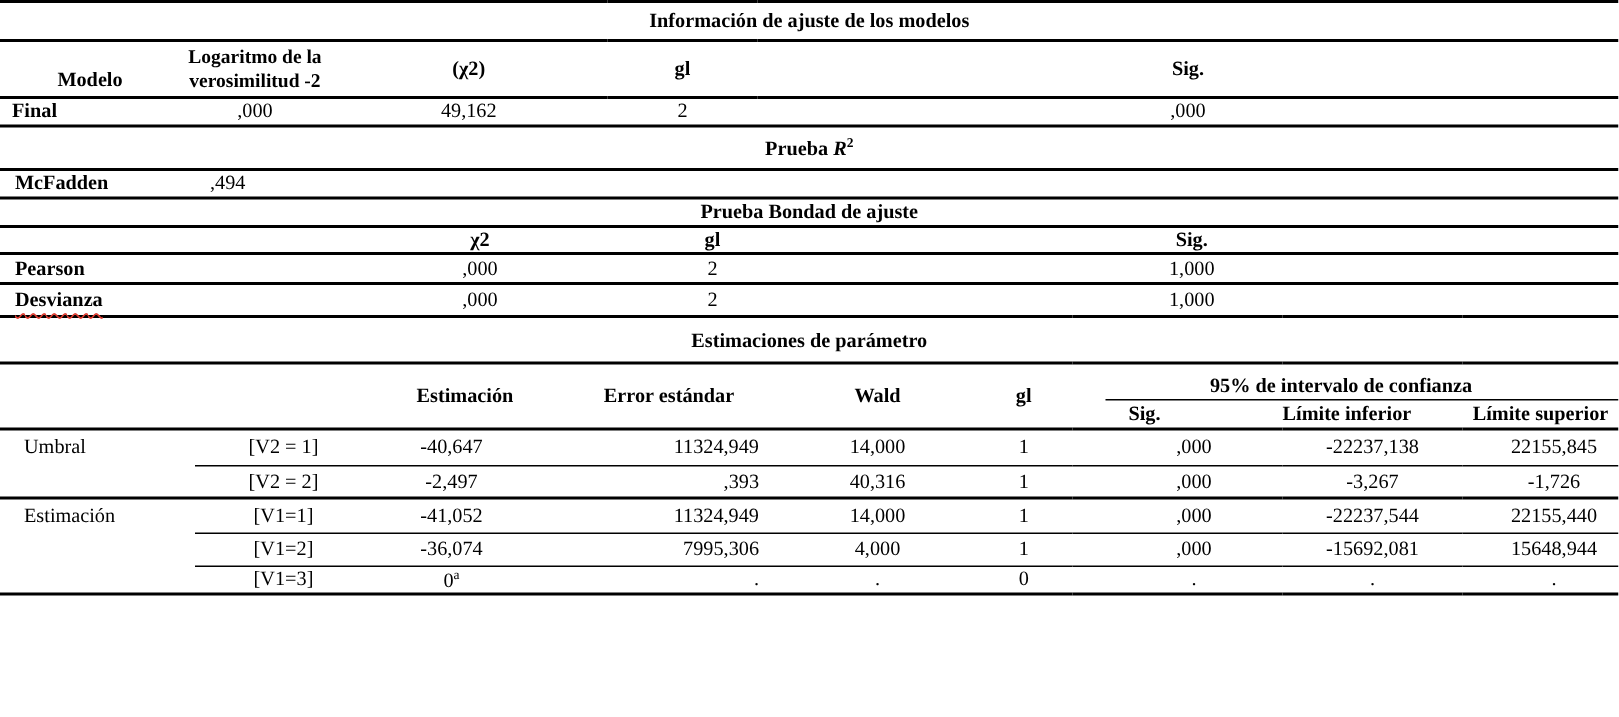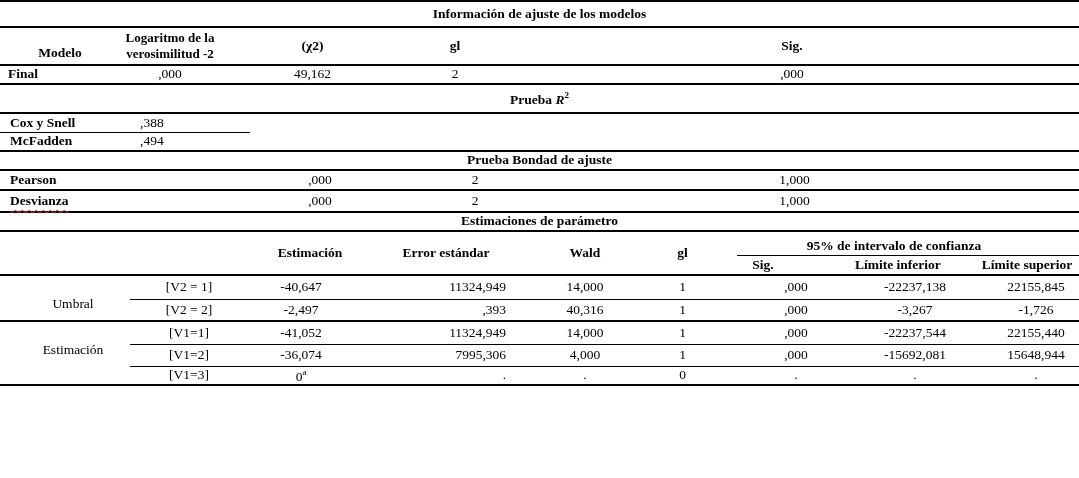--- a/index.html
+++ b/index.html
@@ -32,21 +32,21 @@
   .title { font-weight: bold; text-align: center; margin-left: 45px; }
   .bb2 { border-bottom: 2px solid #000; }
   .bb1 { border-bottom: 1px solid #000; }
   .lbl  { font-weight: bold; text-align: left; padding-left: 8px; }
   .lbl10{ font-weight: bold; text-align: left; padding-left: 10px; }
   .ctr  { text-align: center; }
   .lft  { text-align: left; }
   .vb   { vertical-align: bottom; padding-bottom: 3px; }
   .wrap { white-space: normal; font-size: 13px; line-height: 1.25; }
   
-  .grp { text-align: center; padding-left: 16px; vertical-align: top; padding-top: 20px; }
+  .grp { text-align: left; padding-left: 16px; vertical-align: top; padding-top: 3px; }
   .v-est { text-align: center; padding-right: 18px; margin-top: 20px; }
   .v-se  { text-align: right;  padding-right: 14px; }
   .v-sig { text-align: center; padding-left: 22px; }
   .v-up  { text-align: center; padding-left: 18px; }
   .th-sig { padding-right: 44px; }
   .th-li  { padding-right: 56px; }
   .ci-th { vertical-align: bottom; }
   .ci-inner {
     border-bottom: 1.5px solid #000;
     margin-left: 22px;
@@ -100,43 +100,44 @@
 <table class="t t2">
   <colgroup>
       <col style="width:140px">
       <col style="width:110px">
       <col>
     </colgroup>
   <tbody>
       <tr style="height:29px">
     <th colspan="3" class="title bb2"><span>Prueba </span><i class="rsym">R</i><sup>2</sup></th>
   </tr>
-  <tr style="height:19px">
-    <td class="lbl10 bb1">Cox y Snell</td>
-    <td class="lft bb1">,388</td>
-    <td></td>
-  </tr>
   <tr style="height:18px">
     <td class="lbl10">McFadden</td>
     <td class="lft">,494</td>
     <td></td>
   </tr>
 </tbody>
   </table>
 
 <table class="t t3">
   <colgroup>
       <col style="width:200px">
       <col style="width:240px">
       <col style="width:70px">
       <col>
     </colgroup>
   <tbody>
       <tr style="height:19px">
     <th colspan="4" class="title bb2">Prueba Bondad de ajuste</th>
+  </tr>
+  <tr style="height:18px">
+    <th class="bb2"></th>
+    <th class="bb2">χ2</th>
+    <th class="bb2">gl</th>
+    <th class="bb2">Sig.</th>
   </tr>
   <tr style="height:20px">
     <td class="lbl10 bb2">Pearson</td>
     <td class="ctr bb2">,000</td>
     <td class="ctr bb2">2</td>
     <td class="ctr bb2">1,000</td>
   </tr>
   <tr style="height:21px">
     <td class="lbl10"><span class="misspelled">Desvianza</span></td>
     <td class="ctr">,000</td>
@@ -152,21 +153,21 @@
       <col style="width:118px">
       <col style="width:124px">
       <col style="width:148px">
     <col style="width:130px">
       <col style="width:65px">
       <col style="width:140px">
       <col style="width:120px">
       <col>
   </colgroup>
   <tbody>
-      <tr style="height:19px">
+      <tr style="height:31px">
     <th colspan="9" class="title bb2">Estimaciones de parámetro</th>
   </tr>
   <tr style="height:25px">
     <th rowspan="2" class="bb2"></th>
     <th rowspan="2" class="bb2"></th>
     <th rowspan="2" class="bb2">Estimación</th>
     <th rowspan="2" class="bb2">Error estándar</th>
     <th rowspan="2" class="bb2">Wald</th>
     <th rowspan="2" class="bb2">gl</th>
     <th colspan="3" class="ci-th">

